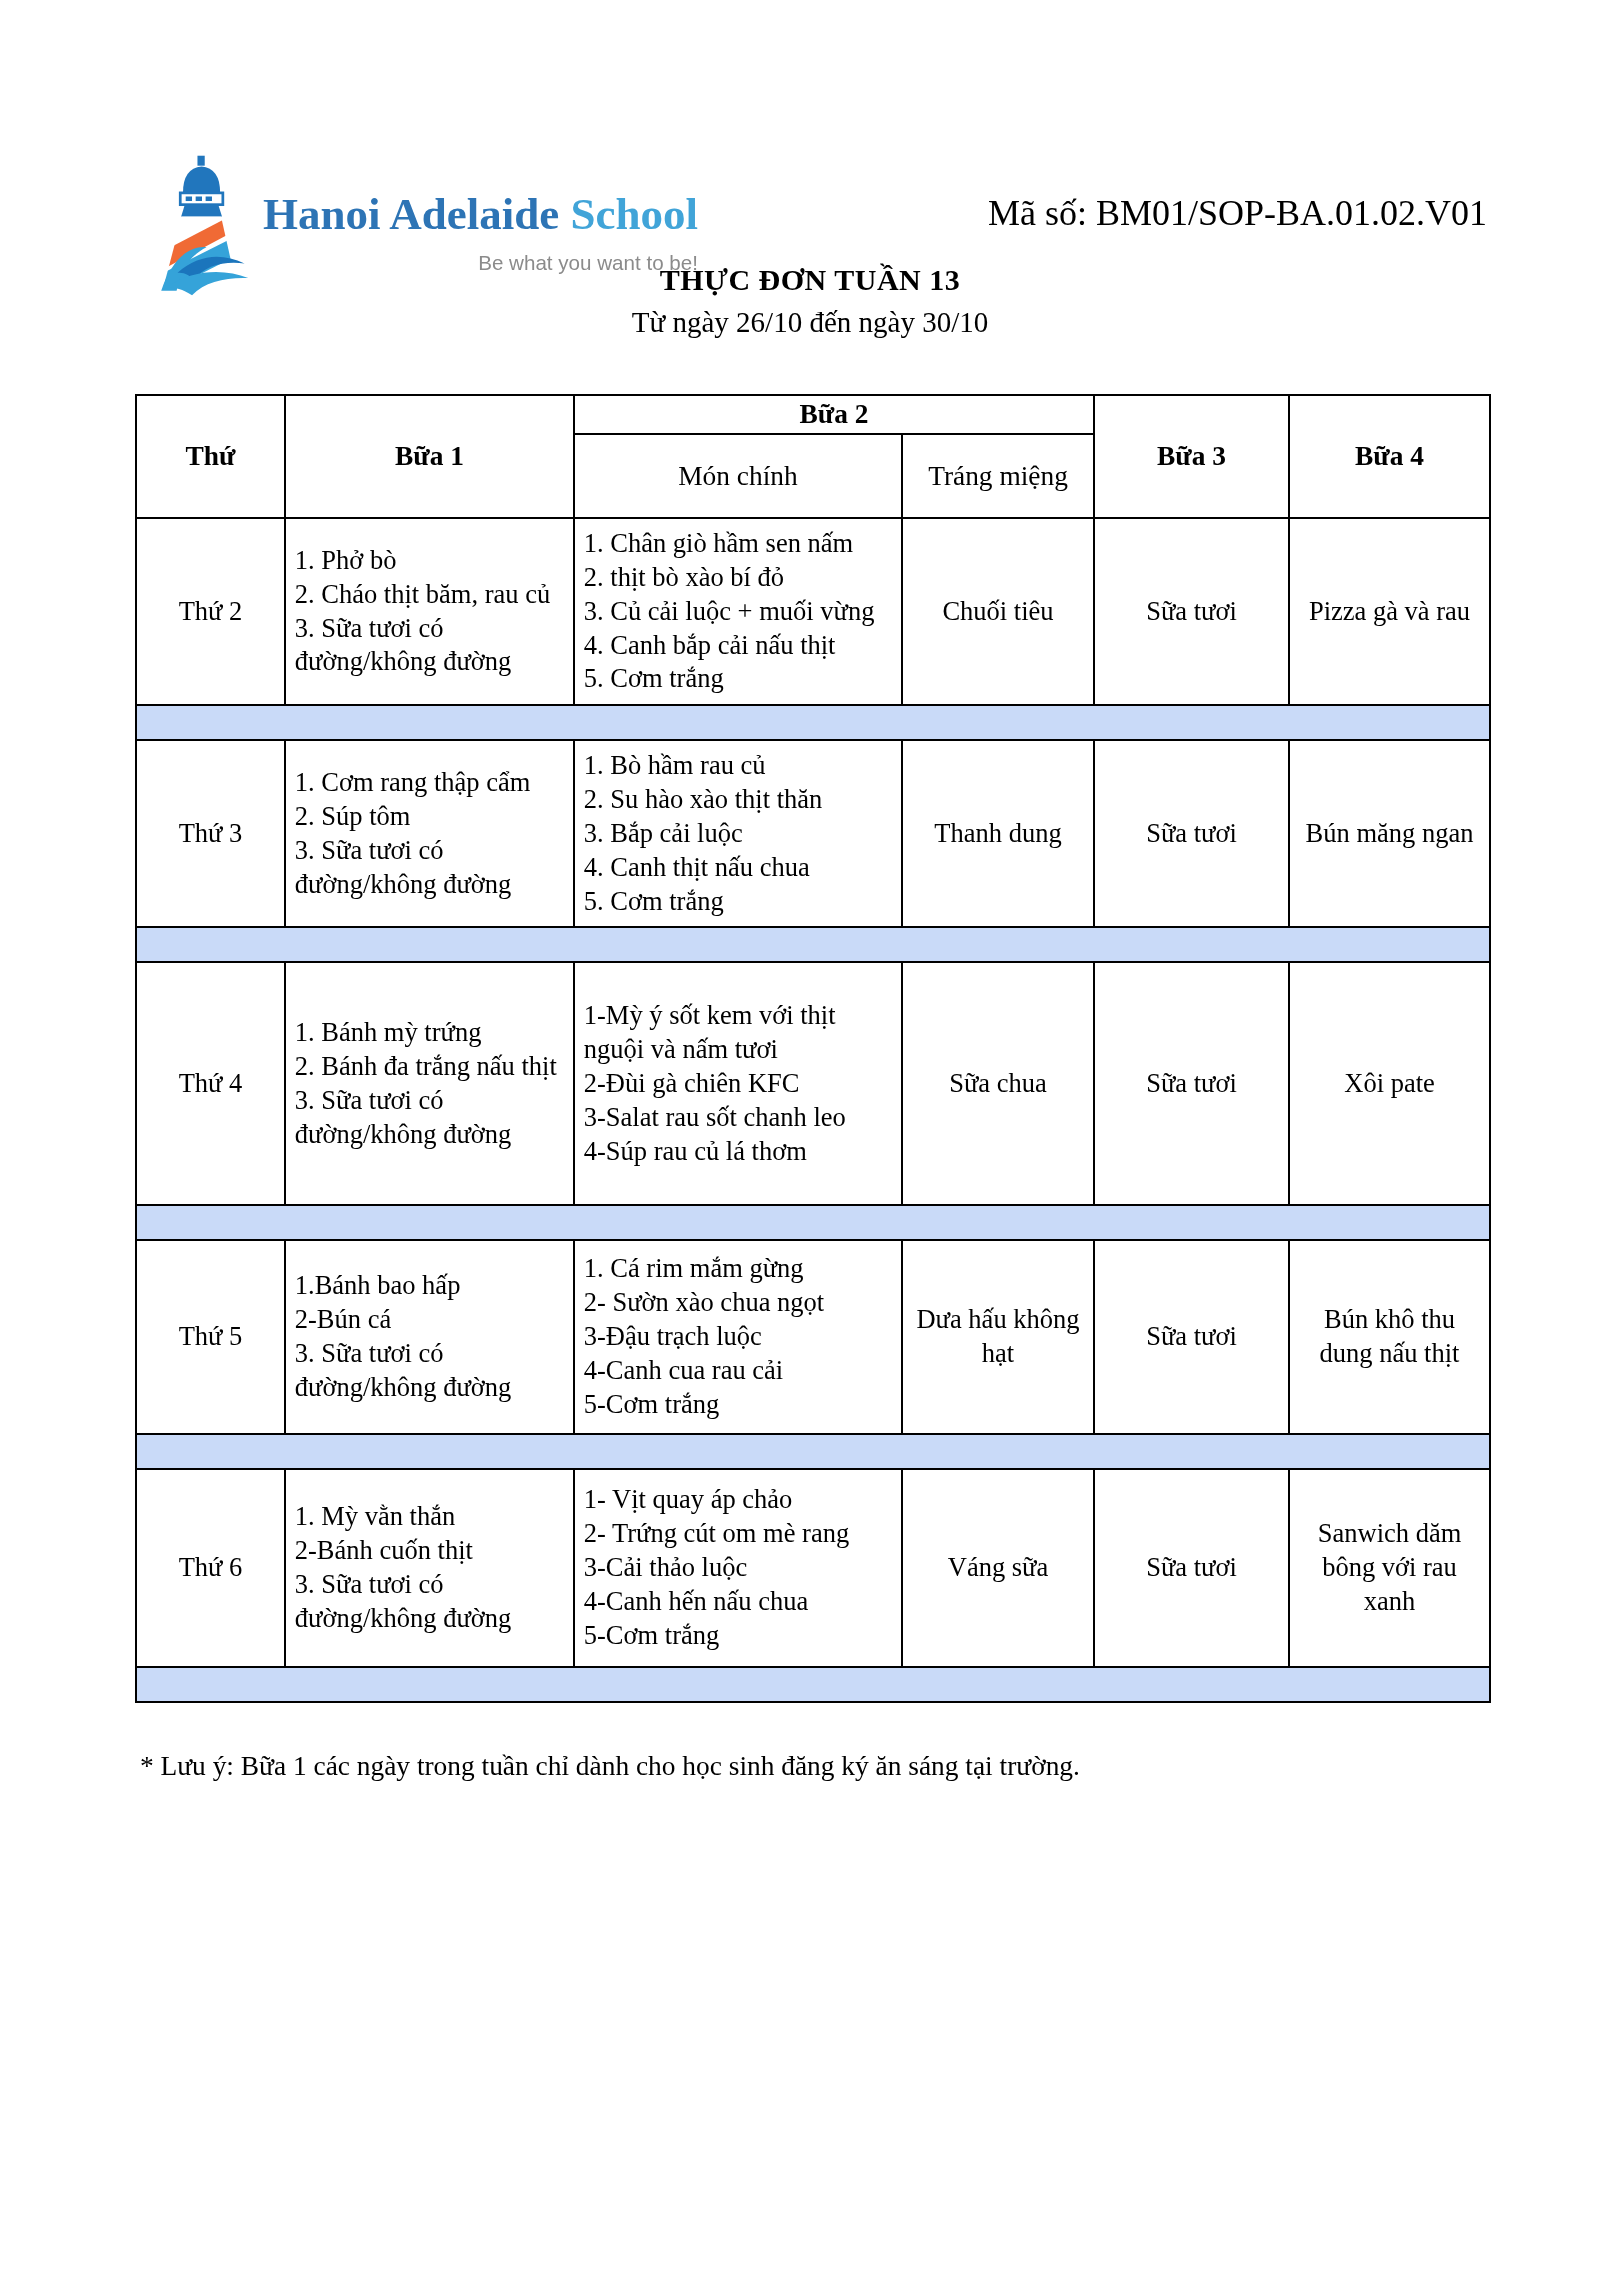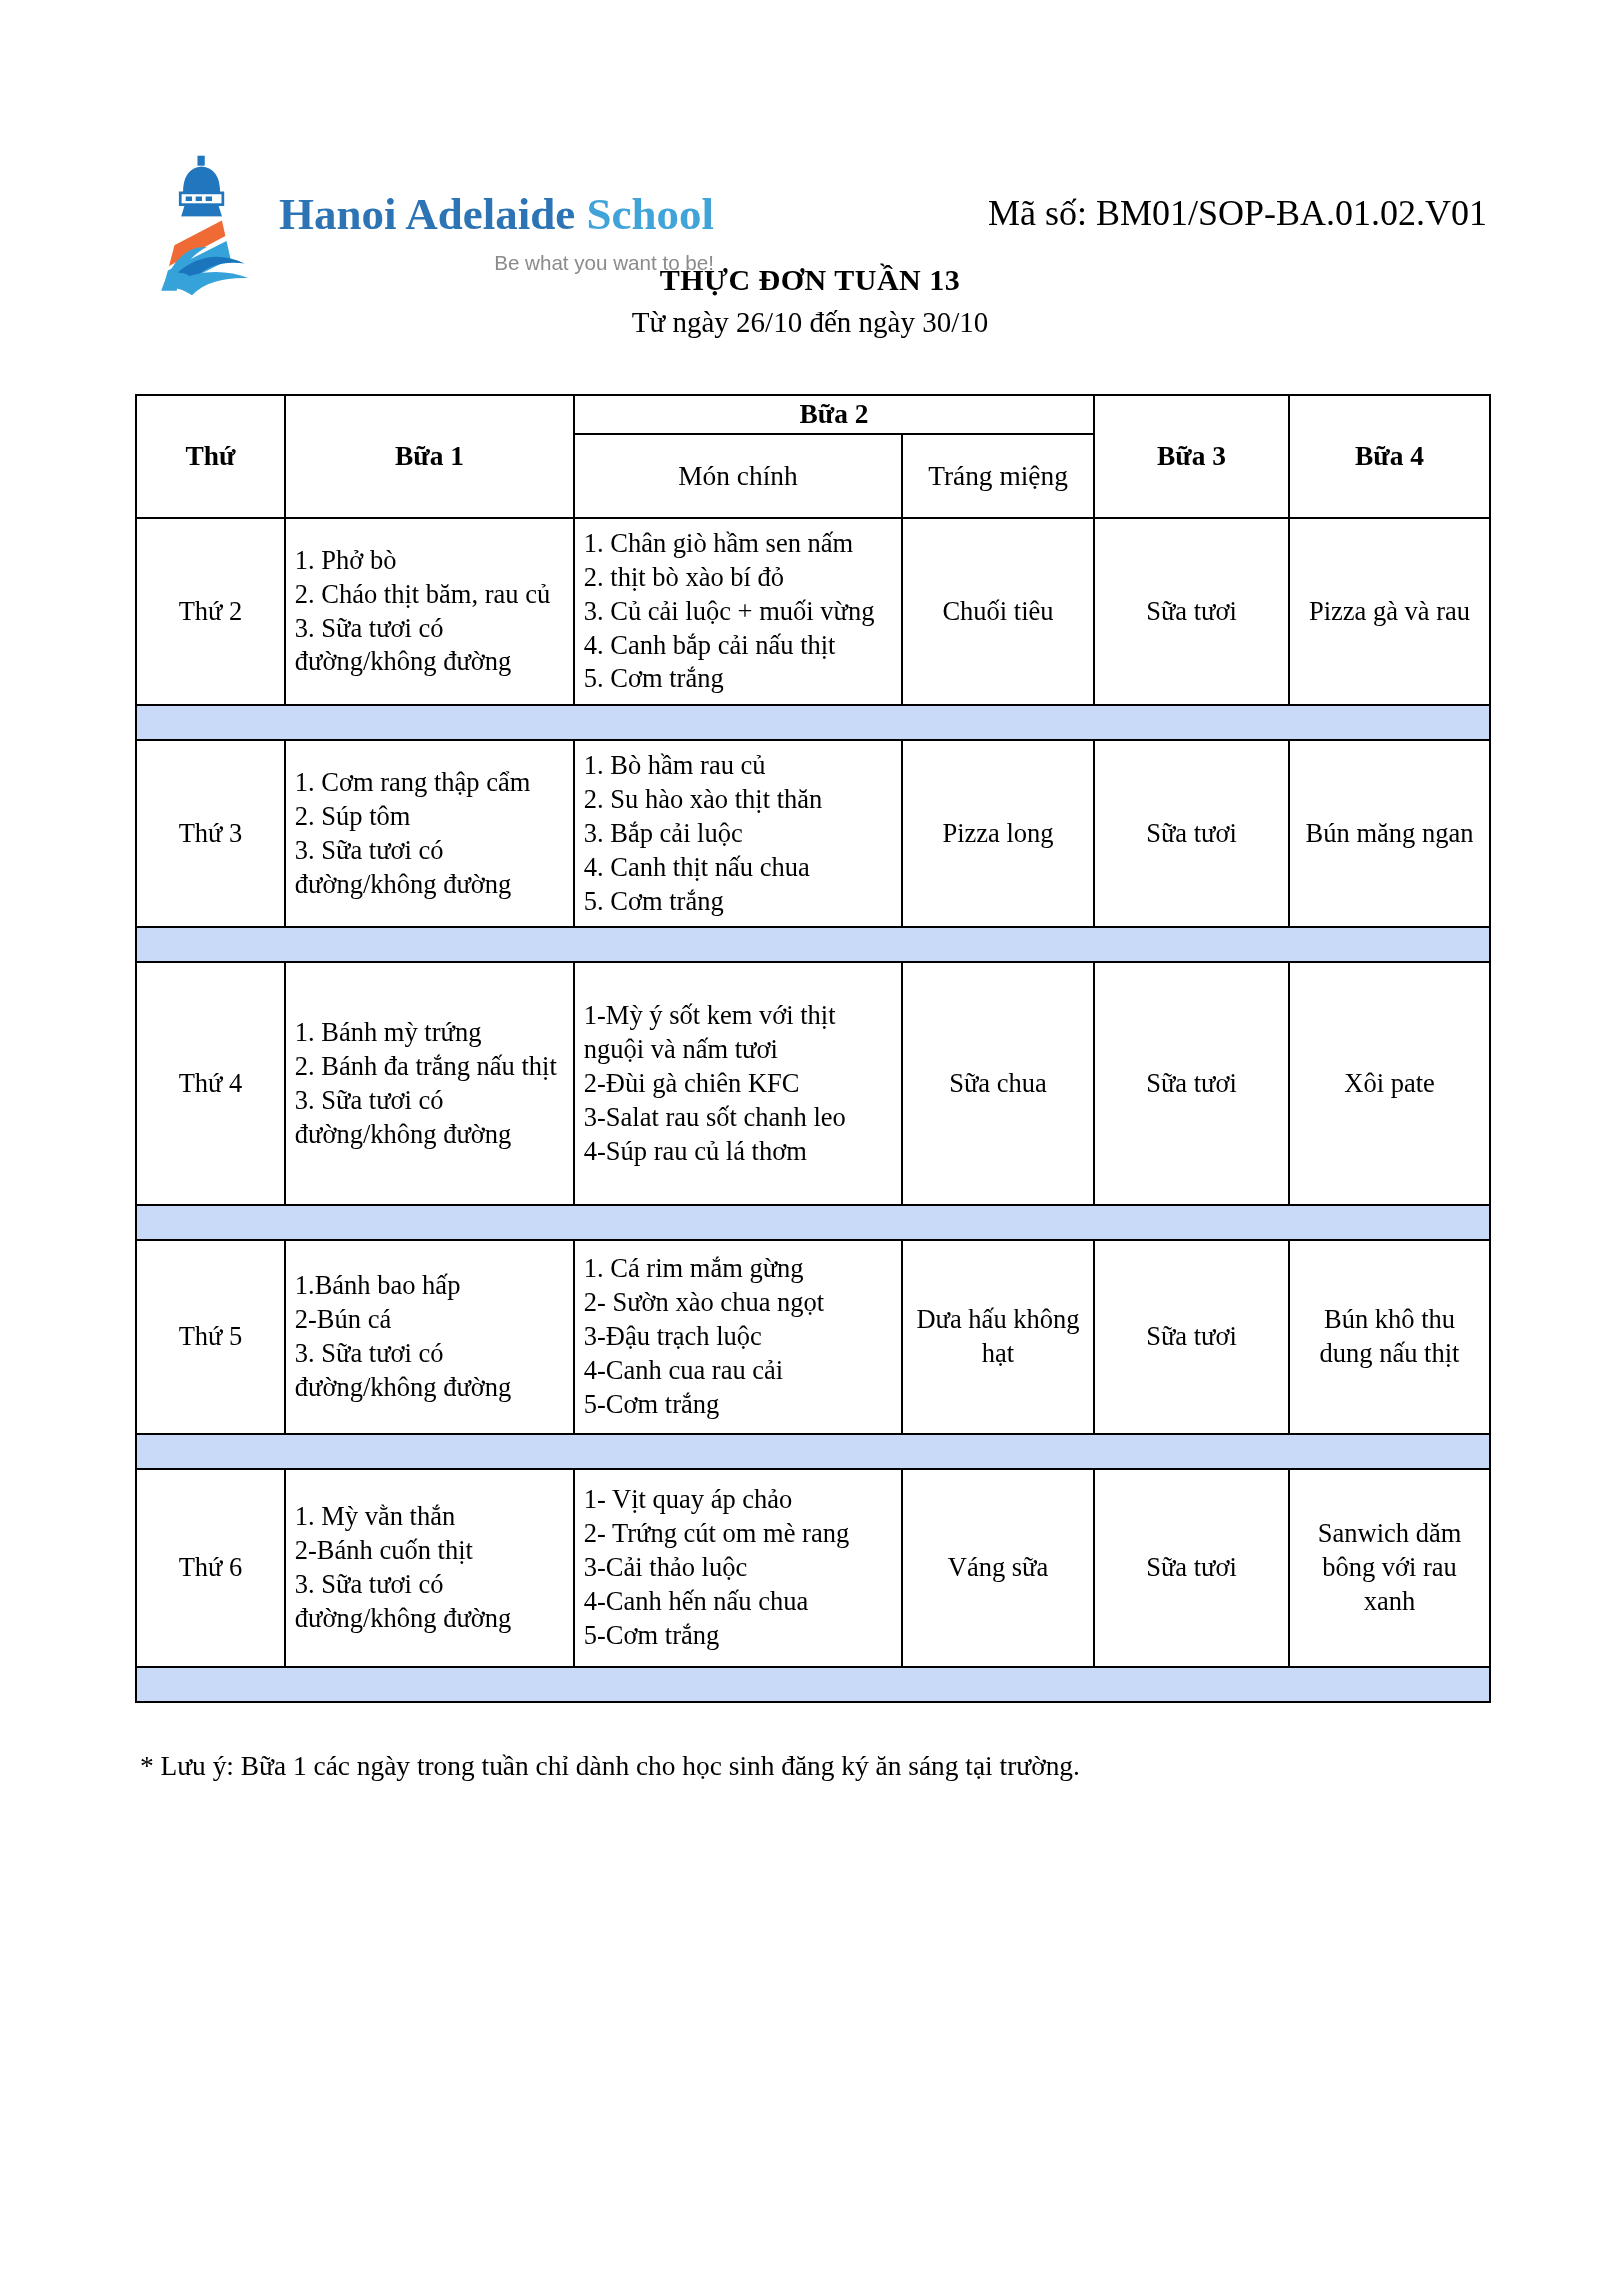--- a/index.html
+++ b/index.html
@@ -14,21 +14,20 @@
     color: #000;
   }
 
   
   .logo-wrap {
     position: absolute;
     left: 147px;
     top: 153px;
     display: flex;
     align-items: flex-start;
-    gap: 16px;
   }
   .logo-icon { width: 110px; height: 145px; flex: 0 0 auto; }
   .logo-text { margin-left: 5.9px; margin-top: 39px; text-align: right; }
   .logo-name {
     font-size: 45px;
     font-weight: 700;
     letter-spacing: 0px;
     white-space: nowrap;
     line-height: 1.0;
   }
@@ -210,21 +209,21 @@
     <tr class="r2">
       <td class="cell-center">Thứ 3</td>
       <td class="cell-left">1. Cơm rang thập cẩm
 2. Súp tôm
 3. Sữa tươi có đường/không đường</td>
       <td class="cell-left">1. Bò hầm rau củ
 2. Su hào xào thịt thăn
 3. Bắp cải luộc
 4. Canh thịt nấu chua
 5. Cơm trắng</td>
-      <td class="cell-center">Pizza long</td>
+      <td class="cell-center">Thanh dung</td>
       <td class="cell-center">Sữa tươi</td>
       <td class="cell-center">Bún măng ngan</td>
     </tr>
     <tr class="spacer">
         <td colspan="6"></td>
       </tr>
 
     <tr class="r3">
       <td class="cell-center">Thứ 4</td>
       <td class="cell-left">1. Bánh mỳ trứng

